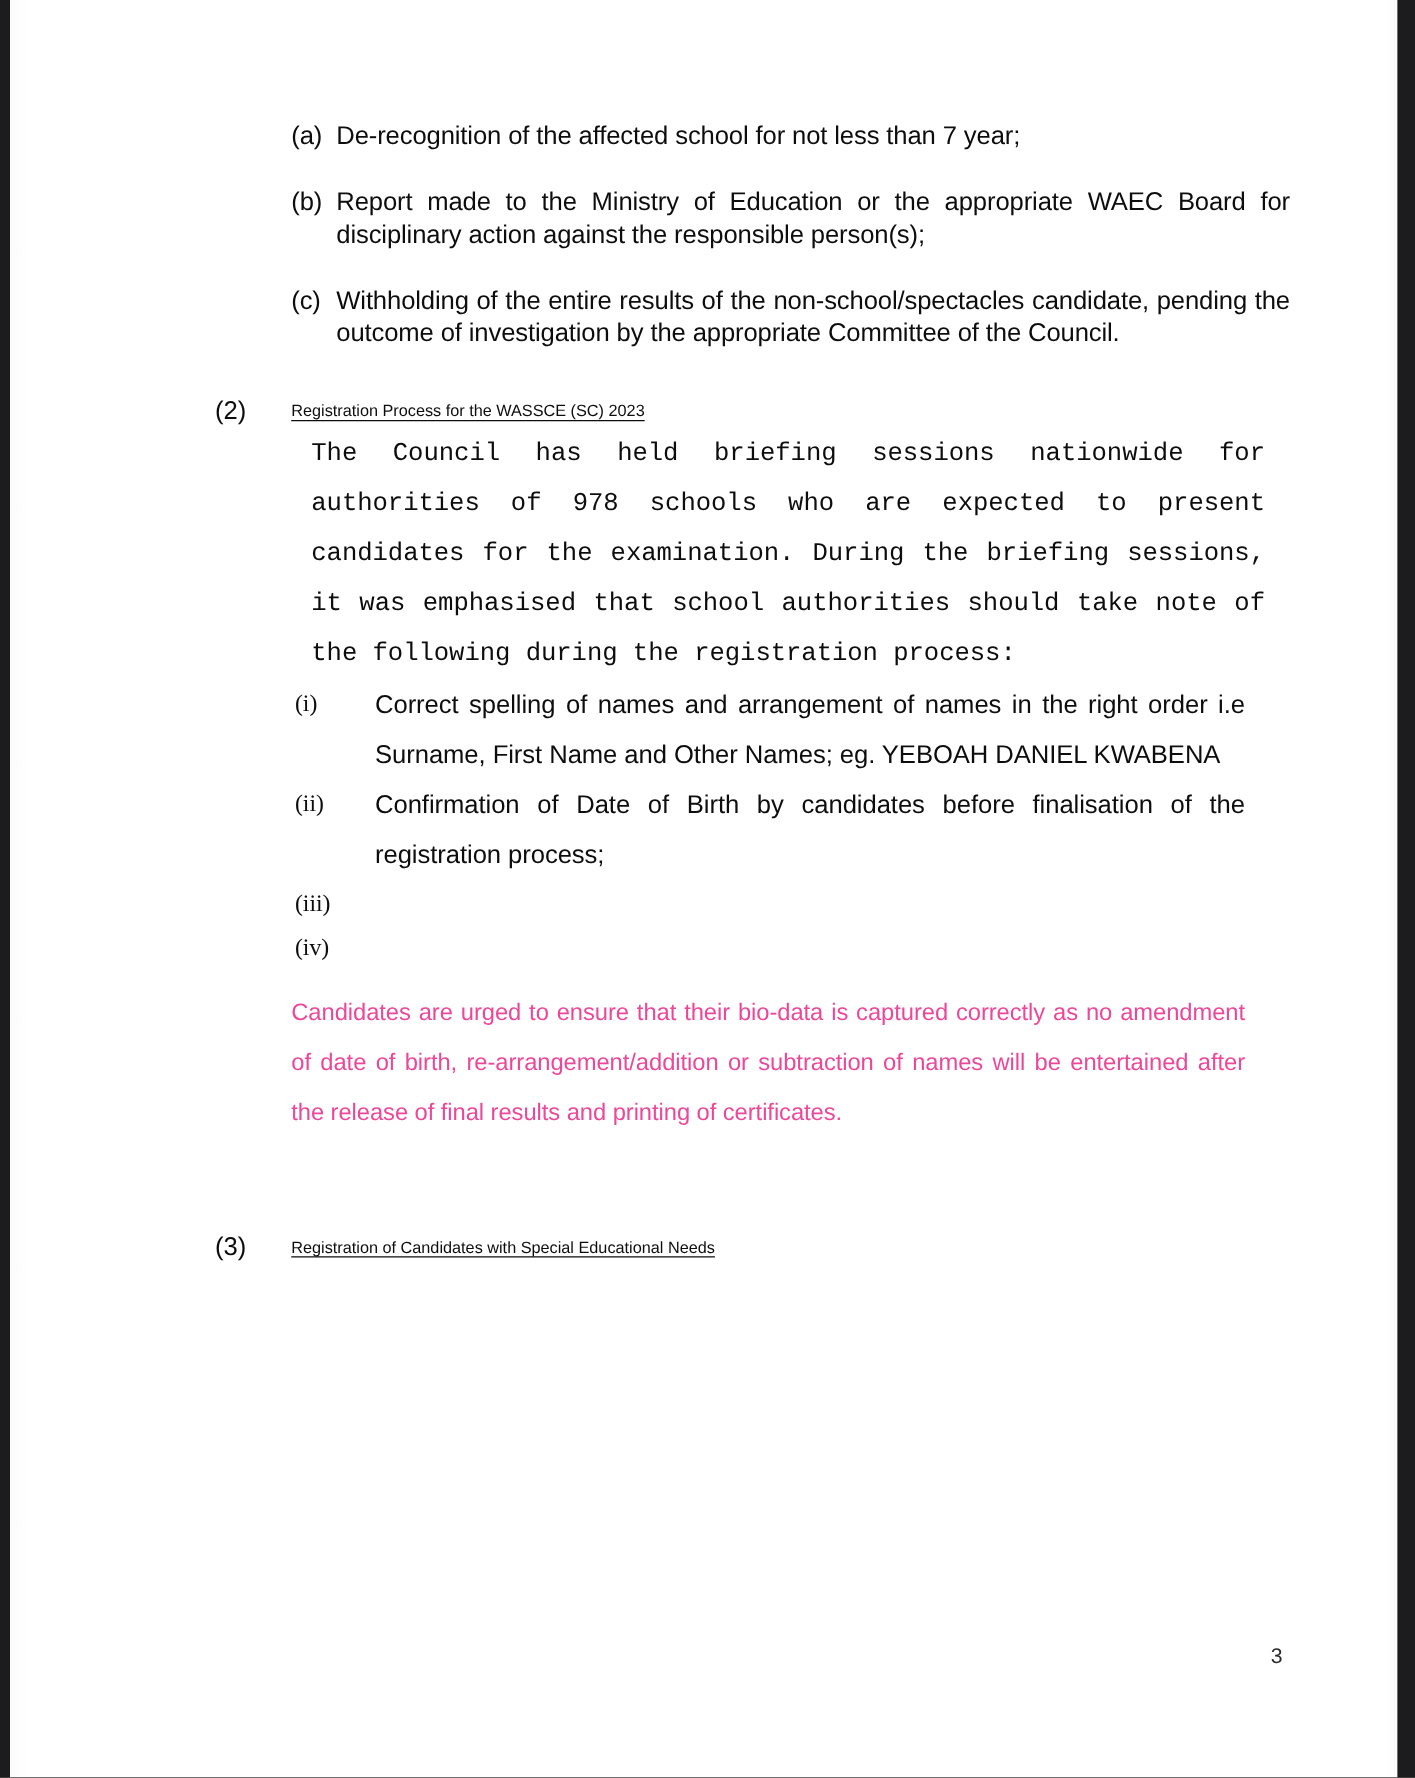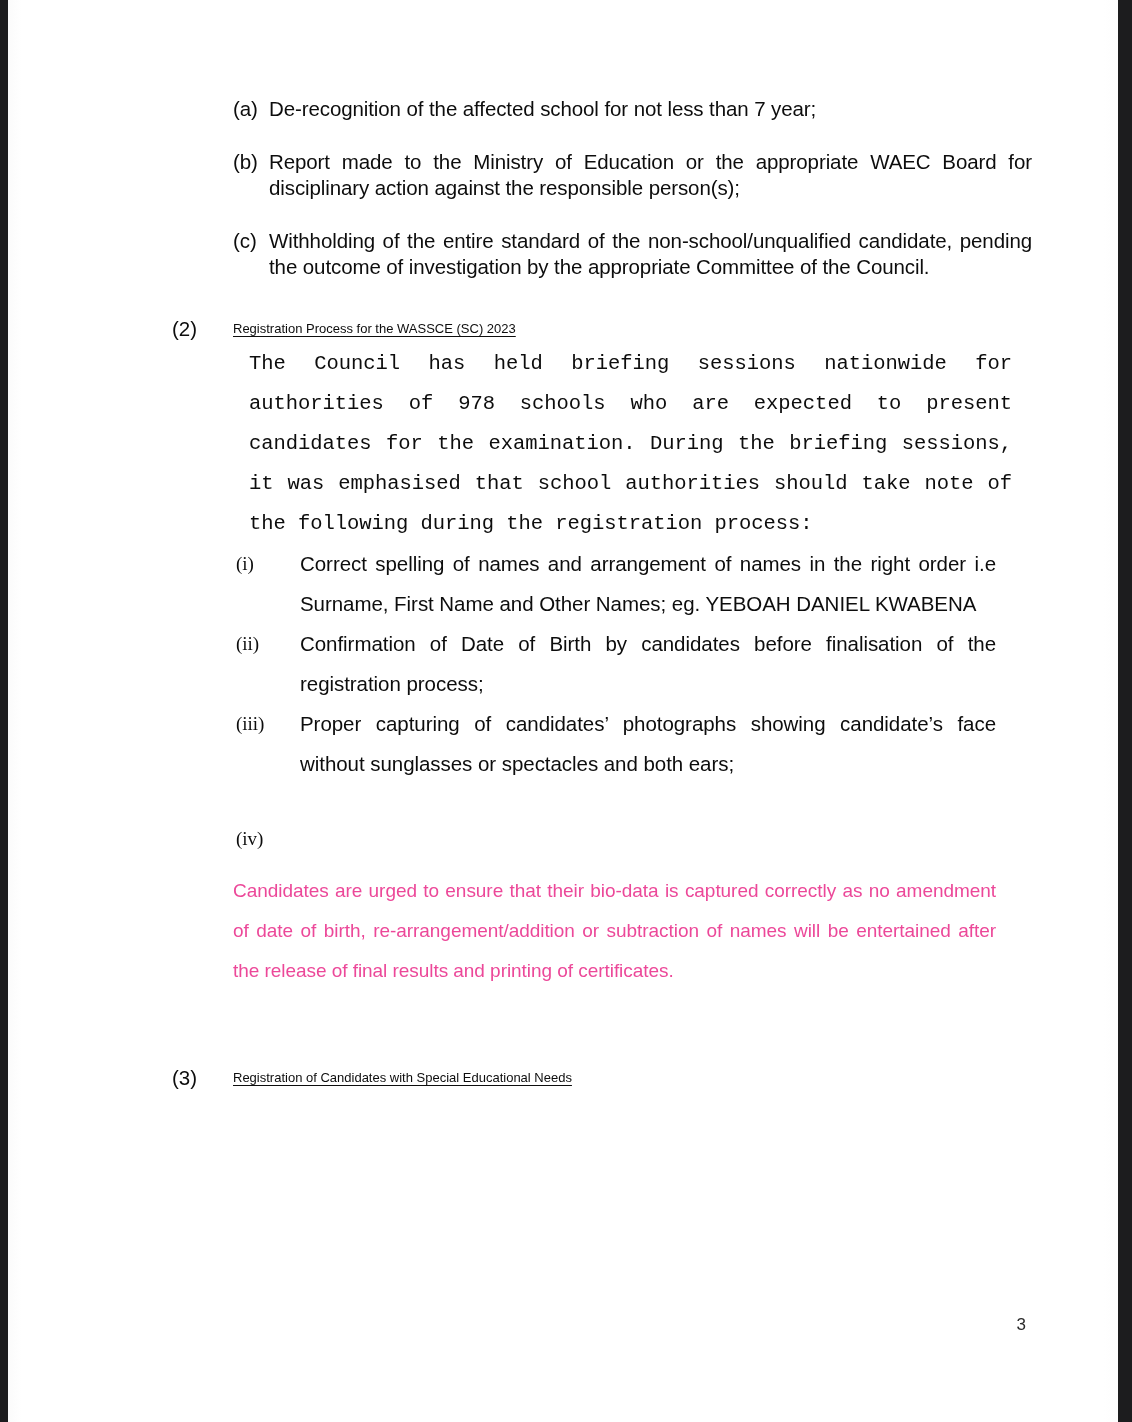--- a/index.html
+++ b/index.html
@@ -192,21 +192,21 @@
         <li class="letter-item">
           <span class="marker">(a)</span>
           <span class="body">De-recognition of the affected school for not less than 7 year;</span>
         </li>
         <li class="letter-item">
           <span class="marker">(b)</span>
           <span class="body">Report made to the Ministry of Education or the appropriate WAEC Board for disciplinary action against the responsible person(s);</span>
         </li>
         <li class="letter-item">
           <span class="marker">(c)</span>
-          <span class="body">Withholding of the entire standard of the non-school/unqualified candidate, pending the outcome of investigation by the appropriate Committee of the Council.</span>
+          <span class="body">Withholding of the entire results of the non-school/spectacles candidate, pending the outcome of investigation by the appropriate Committee of the Council.</span>
         </li>
       </ul>
 
       <div class="section" style="margin-top:34px;">
         <div class="section-head">
           <span class="sec-num">(2)</span>
           <span class="sec-title">Registration Process for the WASSCE (SC) 2023</span>
         </div>
         <div class="sec-body">The Council has held briefing sessions nationwide for authorities of 978 schools who are expected to present candidates for the examination. During the briefing sessions, it was emphasised that school authorities should take note of the following during the registration process:</div>
 
@@ -214,21 +214,20 @@
           <li class="roman-item">
             <span class="rmark">(i)</span>
             <span>Correct spelling of names and arrangement of names in the right order i.e Surname, First Name and Other Names; eg. YEBOAH DANIEL KWABENA</span>
           </li>
           <li class="roman-item">
             <span class="rmark">(ii)</span>
             <span>Confirmation of Date of Birth by candidates before finalisation of the registration process;</span>
           </li>
           <li class="roman-item">
             <span class="rmark">(iii)</span>
-            <span>Proper capturing of candidates’ photographs showing candidate’s face without sunglasses or spectacles and both ears;</span>
           </li>
           <li class="roman-item noj indent-extra">
             <span class="rmark">(iv)</span>
           </li>
         </ul>
 
         <div class="gap-block"></div>
 
         <div class="para">Candidates are urged to ensure that their bio-data is captured correctly as no amendment of date of birth, re-arrangement/addition or subtraction of names will be entertained after the release of final results and printing of certificates.</div>
       </div>

